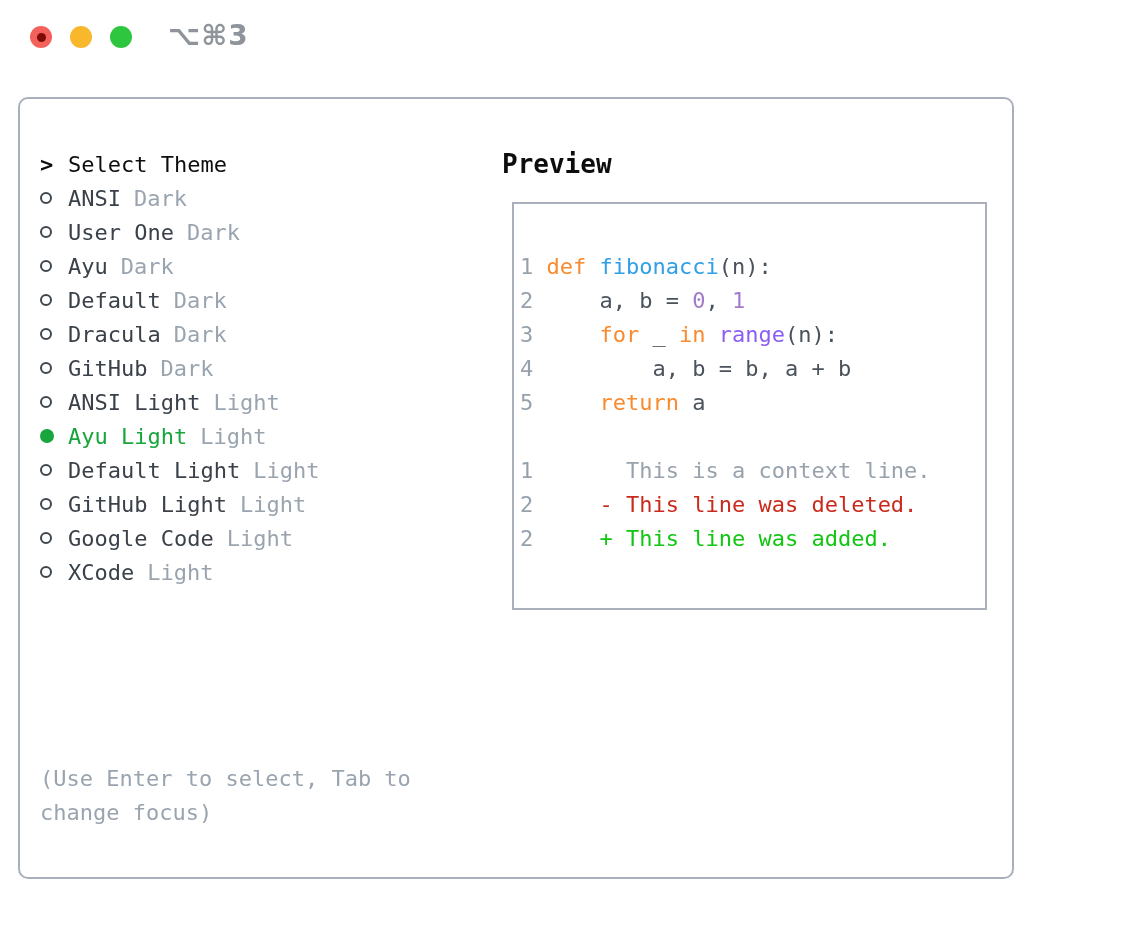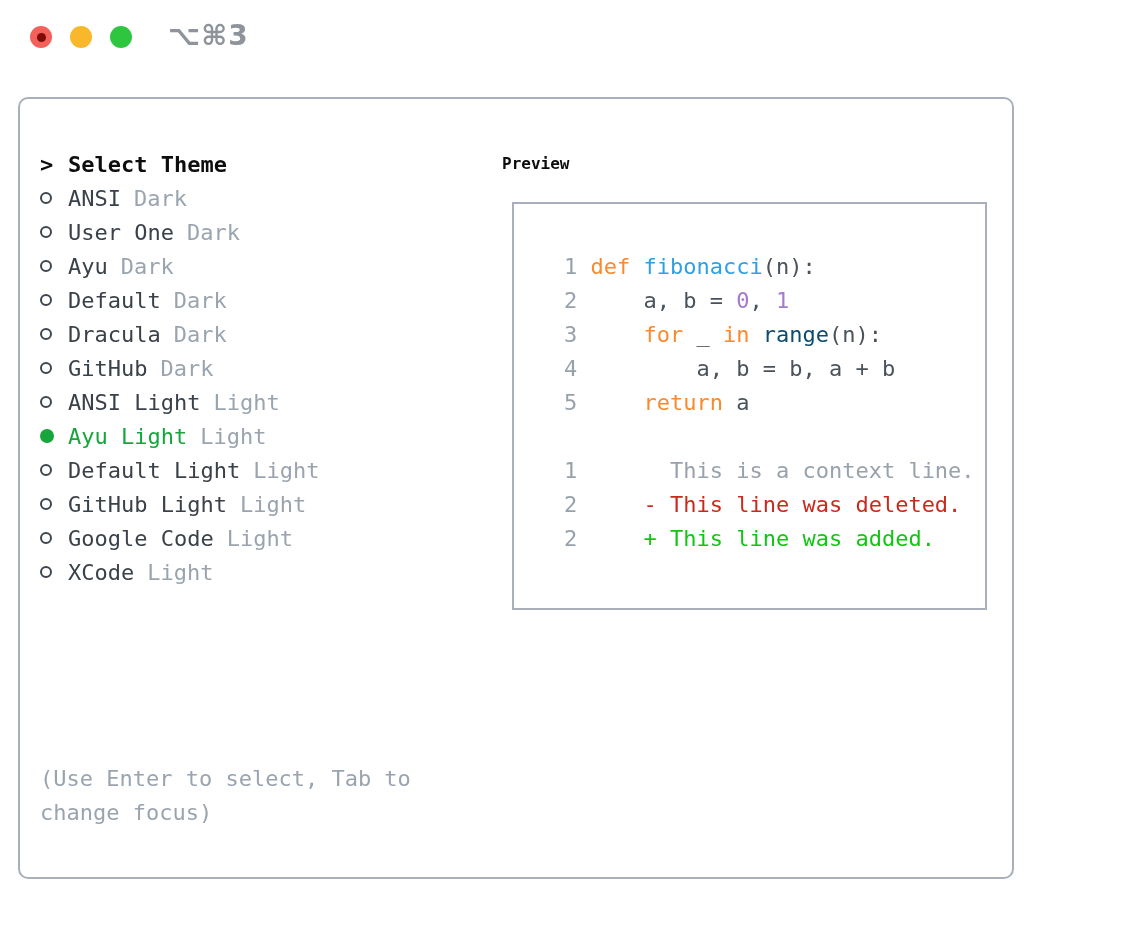--- a/index.html
+++ b/index.html
@@ -26,41 +26,41 @@
     border:2px solid #a9b0bb;border-radius:10px;background:#ffffff;box-sizing:border-box;
   }
   .row{display:flex;align-items:center;height:34px;font-size:22px;white-space:nowrap;}
   .cell-bullet{width:28px;display:flex;align-items:center;flex:none;}
   .chev{font-weight:bold;color:#0d0d0d;}
   .radio{width:12px;height:12px;border:2.5px solid #3e464e;border-radius:50%;box-sizing:border-box;background:transparent;}
   .radio.on{width:14px;height:14px;border:none;background:#17a53c;}
   .name{color:#3a4149;}
   .name.sel{color:#17a53c;}
   .tag{color:#9aa4af;margin-left:13px;}
-  .hdr{font-weight:bold;color:#0d0d0d;}
+  .hdr{font-weight:normal;color:#0d0d0d;}
   .subhdr{color:#0d0d0d;}
   .theme-list{position:absolute;left:20px;top:48px;}
   .apply-col{position:absolute;left:20px;top:527px;}
   .help{
     position:absolute;left:20px;top:663px;width:420px;
     font-size:22px;line-height:34px;color:#9aa4af;white-space:normal;
   }
   
-  .preview-title{position:absolute;left:482px;top:48px;height:34px;line-height:34px;font-size:16px;font-weight:bold;color:#0d0d0d;}
+  .preview-title{position:absolute;left:482px;top:48px;height:34px;line-height:34px;font-size:26px;font-weight:bold;color:#0d0d0d;}
   .preview-box{
     position:absolute;left:492px;top:103px;width:475px;height:408px;
     border:2px solid #a9b0bb;background:#ffffff;box-sizing:border-box;overflow:hidden;
   }
-  .code{position:absolute;left:6px;top:46px;font-size:22px;line-height:34px;white-space:pre;margin-left:44px;}
+  .code{position:absolute;left:6px;top:46px;font-size:22px;line-height:34px;white-space:pre;}
   .code-line{height:34px;}
   .tk-ln{color:#97a1ac;}
   .tk-kw{color:#f98a2e;}
   .tk-fn{color:#2f9fe6;}
   .tk-num{color:#a37acc;}
-  .tk-rng{color:#0c4a6e;}
+  .tk-rng{color:#8b5cf6;}
   .tk-pl{color:#4a525b;}
   .tk-ctx{color:#98a2ad;}
   .tk-del{color:#c92a1c;}
   .tk-add{color:#10c610;}
 </style>
 </head>
 <body>
 
 <div class="titlebar">
   <span class="light red">

